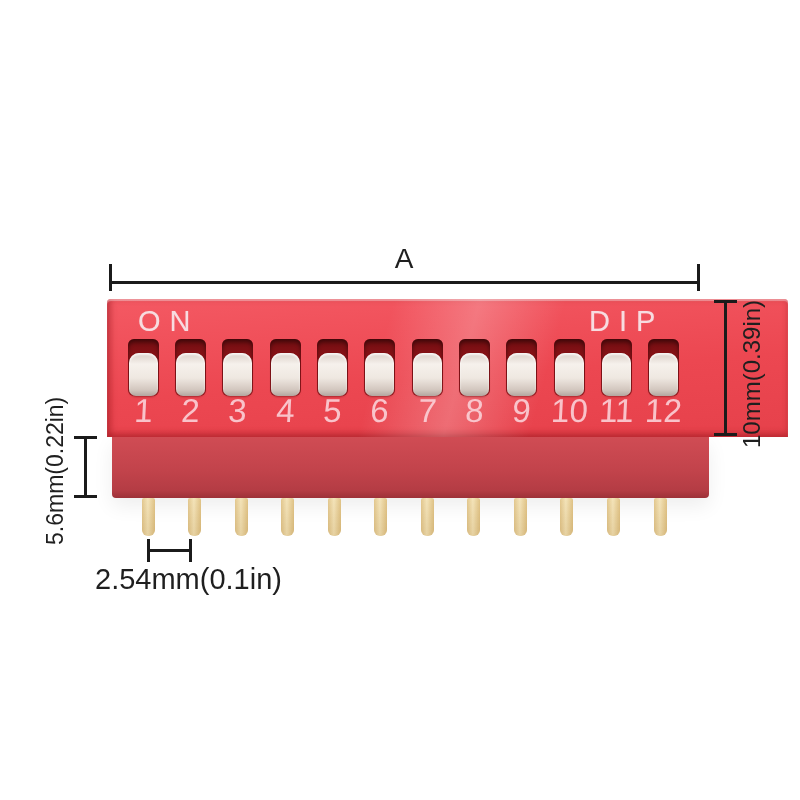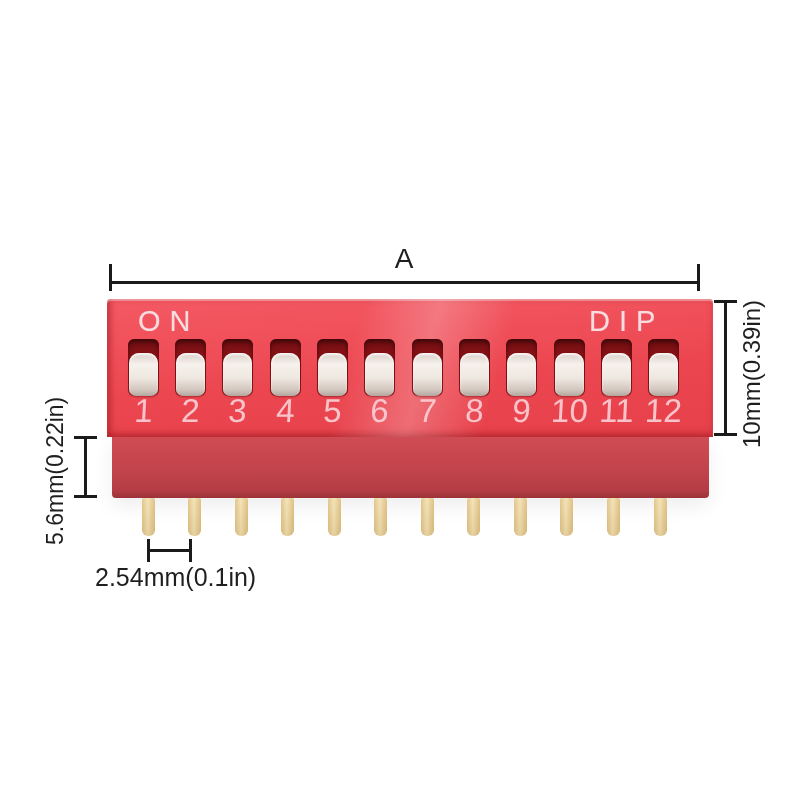--- a/index.html
+++ b/index.html
@@ -7,30 +7,30 @@
     width:800px;height:800px;position:relative;background:#ffffff;
     font-family:"Liberation Sans", sans-serif;overflow:hidden;
   }
   .abs{position:absolute;}
 
   
   .dim-hline{height:3px;background:#1b1b1b;}
   .dim-vline{width:3px;background:#1b1b1b;}
   .dim-vtick{width:3px;background:#1b1b1b;}
   .dim-hcap{height:3px;background:#1b1b1b;}
-  .dim-text{color:#1f1f1f;font-size:25px;white-space:nowrap;}
+  .dim-text{color:#1f1f1f;font-size:29px;white-space:nowrap;}
   .dim-text-vert{
     writing-mode:vertical-rl;transform:rotate(180deg);
     color:#1f1f1f;font-size:24px;white-space:nowrap;
   }
   #dim-a-label{font-size:28px;width:40px;text-align:center;}
 
   
   #switch-top{
-    left:107px;top:299px;width:606px;height:138px;
+    left:107px;top:299px;width:681px;height:138px;
     background:linear-gradient(176deg,#f45963 0%,#ec4751 55%,#e6414b 100%);
     border-radius:4px 4px 0 0;
     box-shadow:inset 0 2px 1px rgba(255,255,255,.40),
                inset 4px 0 6px rgba(120,0,10,.28),
                inset 0 -4px 6px rgba(150,20,30,.38);
   }
   #switch-glare{
     left:0;top:0;width:100%;height:100%;border-radius:4px 4px 0 0;
     background:linear-gradient(105deg,rgba(255,255,255,0) 40%,rgba(255,255,255,.22) 52%,rgba(255,255,255,0) 64%);
     pointer-events:none;

